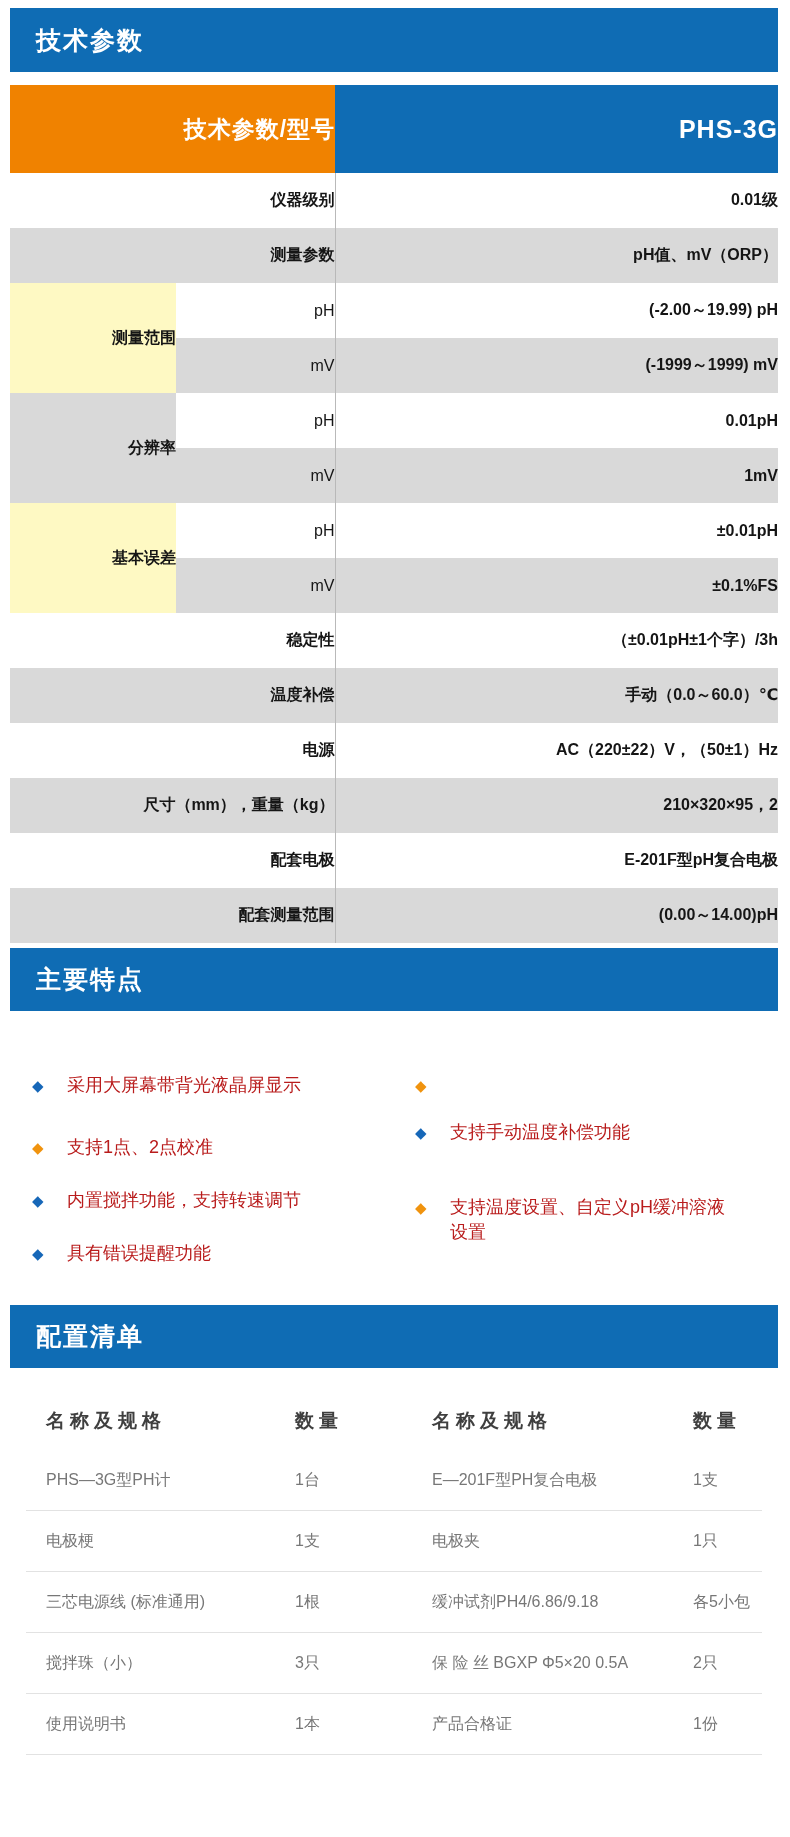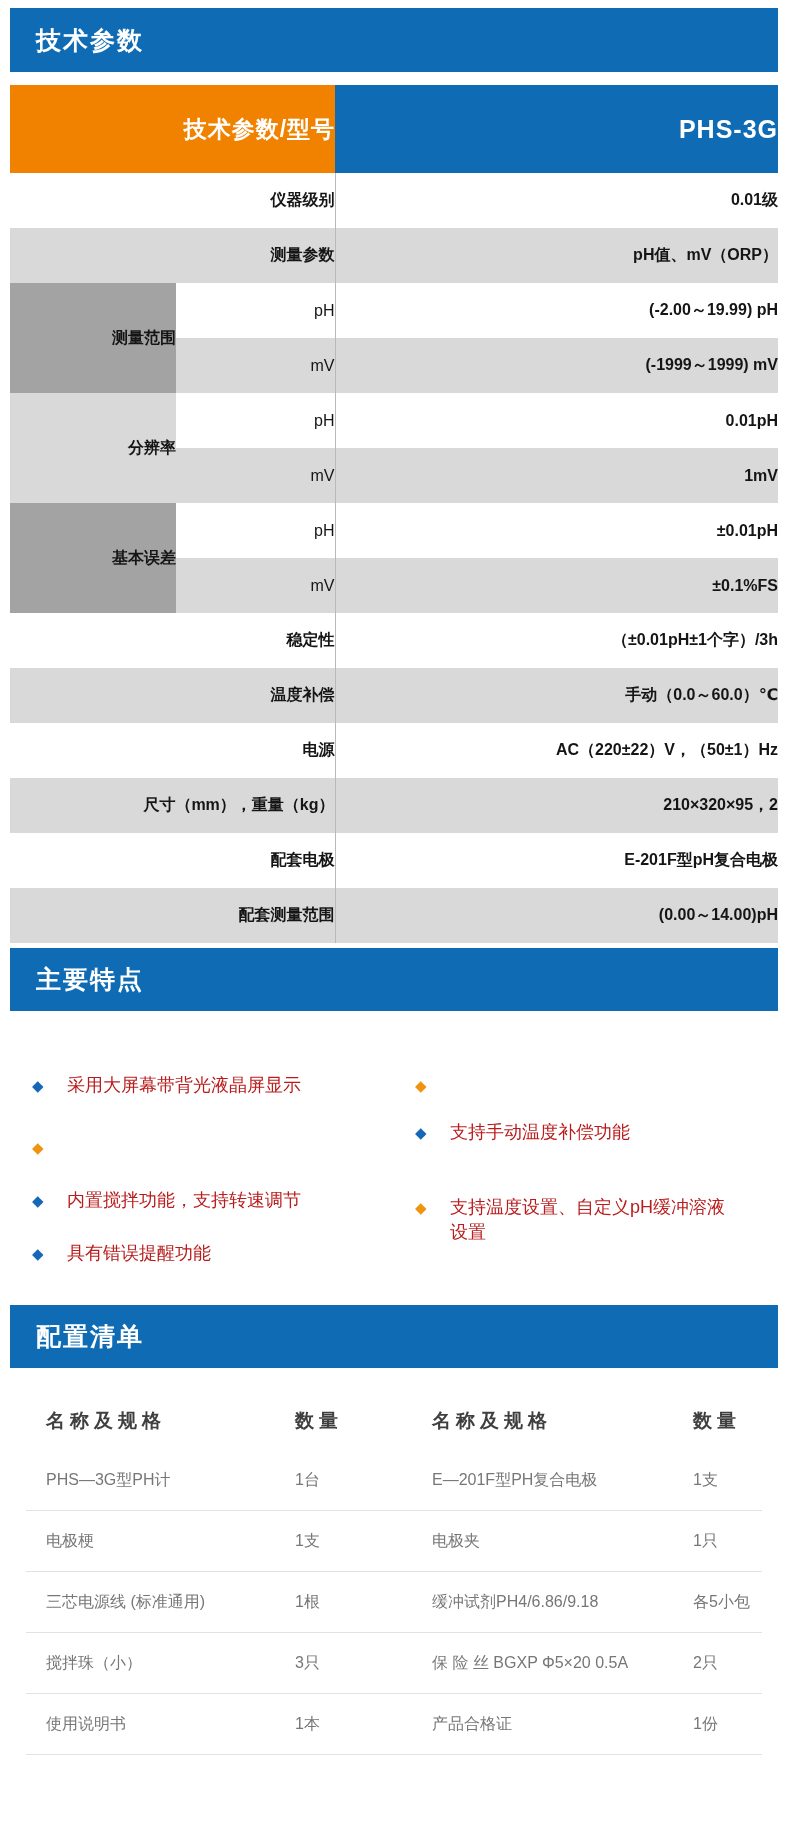--- a/index.html
+++ b/index.html
@@ -18,21 +18,21 @@
   .spec th, .spec td { text-align:right; vertical-align:middle; padding:0; }
   .sp-head th { height:88px; color:#ffffff; font-weight:bold; }
   .h-or { background:#f08200; font-size:23px; letter-spacing:1px; }
   .h-bl { background:#0f6cb4; font-size:25px; letter-spacing:1px; }
   .spec td { height:55px; font-size:16px; color:#151515; }
   .lbl, .grp { font-weight:700; }
   .val { font-weight:600; border-left:1px solid #b9b9b9; }
   .sub { font-weight:500; }
   .rw td { background:#ffffff; }
   .rg td { background:#d9d9d9; }
-  .spec td.grp-light { background:#a3a3a3; }
+  .spec td.grp-light { background:#fef9c3; }
   .spec td.grp-gray  { background:#d9d9d9; }
 
   
   .features { position:absolute; top:1073px; left:0; width:790px; display:flex; }
   .fcol-left  { width:385px; padding-left:32px; }
   .fcol-right { width:405px; padding-left:30px; }
   .feat { display:flex; align-items:flex-start; }
   .diamond { font-size:15px; line-height:25px; flex:0 0 35px; }
   .ftext { font-size:18px; line-height:25px; color:#b91c1c; word-break:break-all; }
   .fcol-left .ftext { width:300px; }
@@ -140,20 +140,21 @@
   </div>
 
   <div class="features">
     <div class="fcol-left">
       <div class="feat mb37">
         <span class="diamond" style="color: rgb(22, 103, 184);">◆</span>
         <span class="ftext">采用大屏幕带背光液晶屏显示</span>
       </div>
       <div class="feat mb28">
         <span class="diamond" style="color: rgb(240, 147, 14);">◆</span>
+        <span class="ftext">支持1点、2点校准</span>
       </div>
       <div class="feat mb28">
         <span class="diamond" style="color: rgb(22, 103, 184);">◆</span>
         <span class="ftext">内置搅拌功能，支持转速调节</span>
       </div>
       <div class="feat">
         <span class="diamond" style="color: rgb(22, 103, 184);">◆</span>
         <span class="ftext">具有错误提醒功能</span>
       </div>
     </div>

